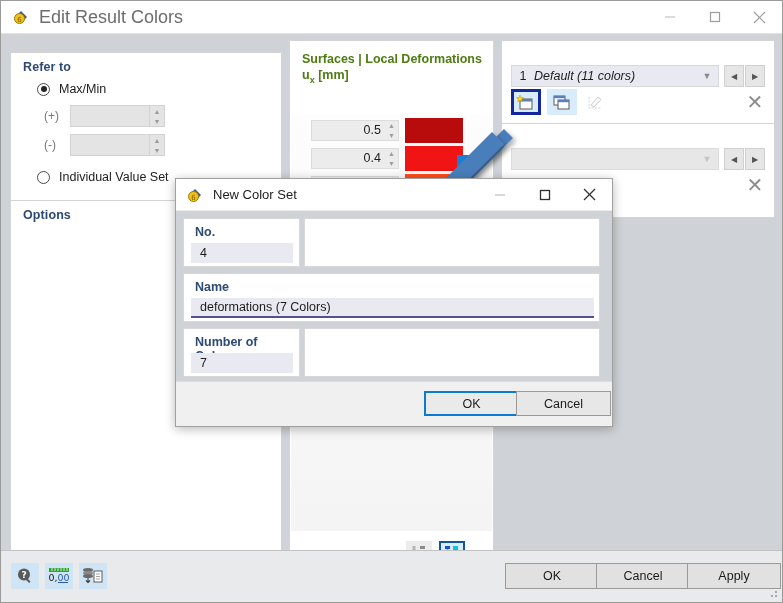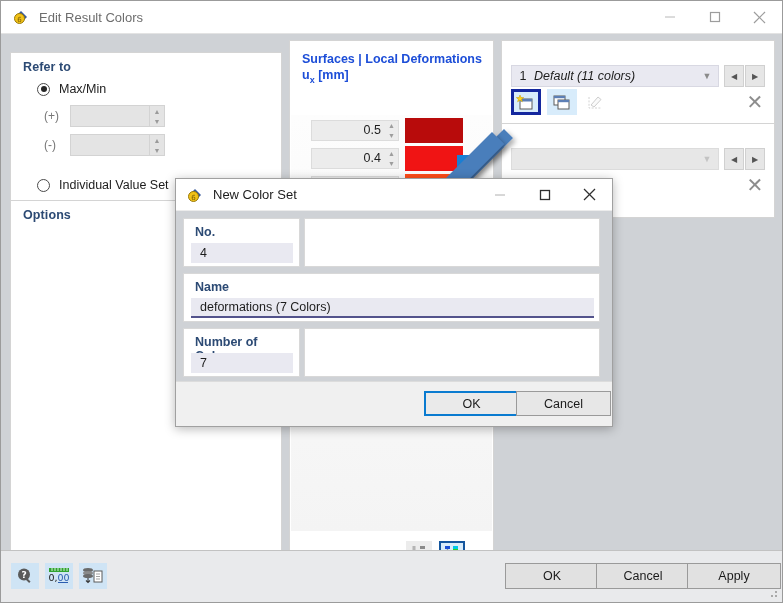--- a/index.html
+++ b/index.html
@@ -18,21 +18,21 @@
     box-sizing:border-box;
     display:flex;flex-direction:column;
   }
   
   .titlebar{
     height:32px;background:#ffffff;flex:none;
     display:flex;align-items:center;
     border-bottom:1px solid #e3e3e3;
   }
   .tb-icon{width:18px;height:18px;margin-left:11px;margin-right:9px;position:relative;flex:none;}
-  .title-text{font-size:13px;color:#6d6d6d;}
+  .title-text{font-size:18px;color:#6d6d6d;}
   .tb-spacer{flex:1;}
   .tb-btn{width:45px;height:31px;display:flex;align-items:center;justify-content:center;color:#9a9a9a;}
   .tb-btn svg{display:block;}
   
   .content{flex:1;position:relative;}
   .panel{
     position:absolute;background:#ffffff;border:1px solid #d4d4d4;box-sizing:border-box;
   }
   .panel-title{
     font-weight:bold;color:#2c4a74;font-size:12.5px;
@@ -55,21 +55,21 @@
   .lim-tag{width:26px;font-size:12px;color:#777;}
   .spin{
     width:95px;height:22px;background:#e4e4e4;border:1px solid #d3d3d3;
     box-sizing:border-box;display:flex;align-items:stretch;
   }
   .spin .val{flex:1;text-align:right;padding-right:5px;font-size:12.5px;line-height:20px;color:#333;}
   .spin .arrows{width:14px;border-left:1px solid #d3d3d3;display:flex;flex-direction:column;}
   .spin .arrows span{flex:1;display:flex;align-items:center;justify-content:center;font-size:7px;color:#9a9a9a;line-height:1;}
   
   #cvs{left:288px;top:6px;width:205px;height:537px;}
-  .cvs-sub{padding:10px 0 0 12px;font-size:12.5px;color:#1d4ed8;line-height:16px;font-weight:bold;}
+  .cvs-sub{padding:10px 0 0 12px;font-size:12.5px;color:#4d7c0f;line-height:16px;font-weight:bold;}
   .cvs-sub .u{font-weight:bold;}
   .cvs-sub sub{font-size:9px;}
   .scale-area{position:absolute;left:1px;top:74px;right:1px;bottom:45px;background:linear-gradient(#fdfdfd,#f4f4f4);}
   .srow{display:flex;align-items:center;height:25px;margin-top:3px;padding-left:20px;}
   .sbox{
     width:88px;height:21px;background:#ececec;border:1px solid #dcdcdc;box-sizing:border-box;
     display:flex;align-items:stretch;
   }
   .sbox .val{flex:1;text-align:right;padding-right:4px;font-size:12.5px;line-height:19px;color:#1d1d1d;}
   .sbox .arrows{width:13px;display:flex;flex-direction:column;}
@@ -203,21 +203,21 @@
         <div class="lim-tag">(-)</div>
         <div class="spin">
           <div class="val"></div>
           <div class="arrows">
               <span>▲</span>
               <span>▼</span>
             </div>
         </div>
       </div>
 
-      <div class="radio-row" style="margin-top:16px">
+      <div class="radio-row" style="margin-top:8px">
         <div class="radio"></div>
         <div class="radio-label">Individual Value Set</div>
       </div>
     </div>
 
     <div class="panel" id="options">
       <div class="panel-title">Options</div>
     </div>
 
     <div class="panel" id="cvs">

